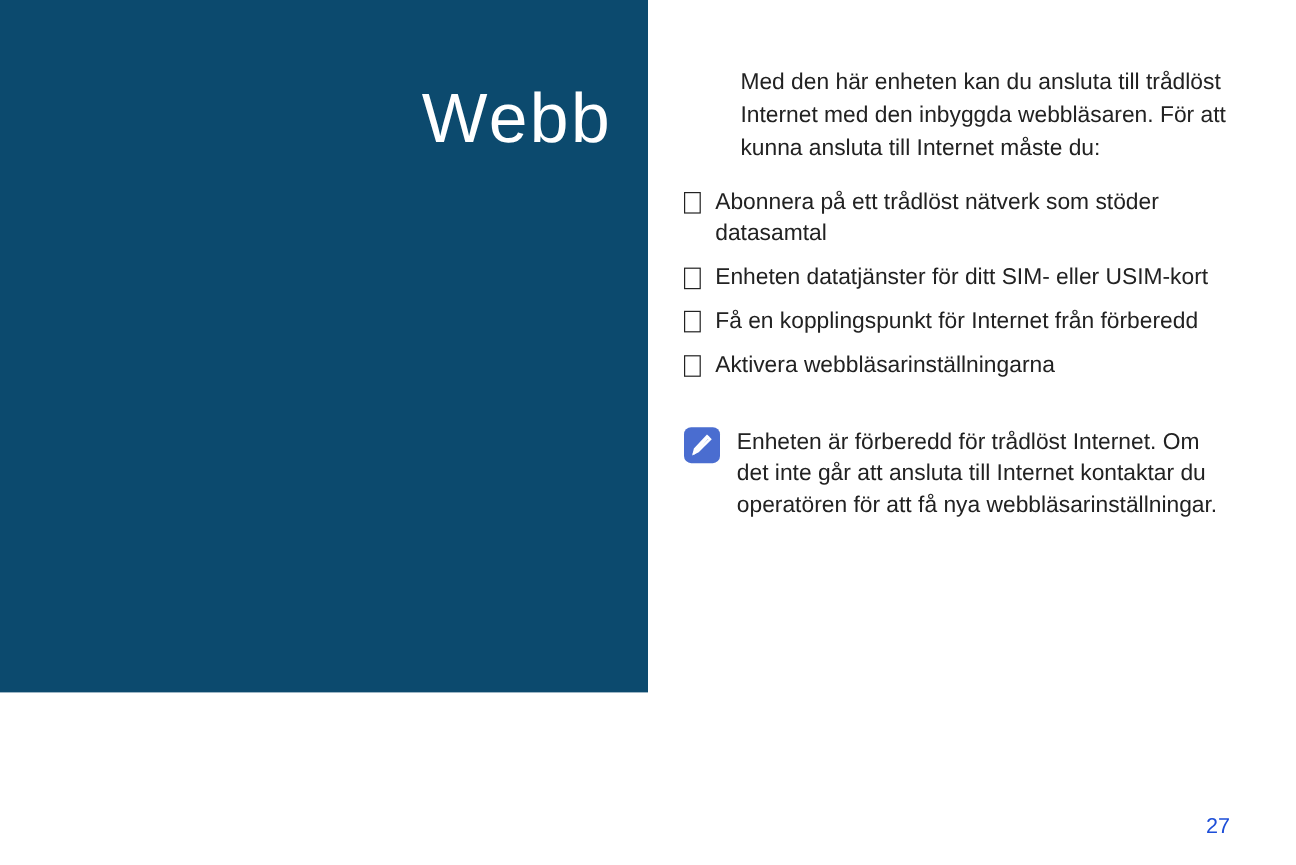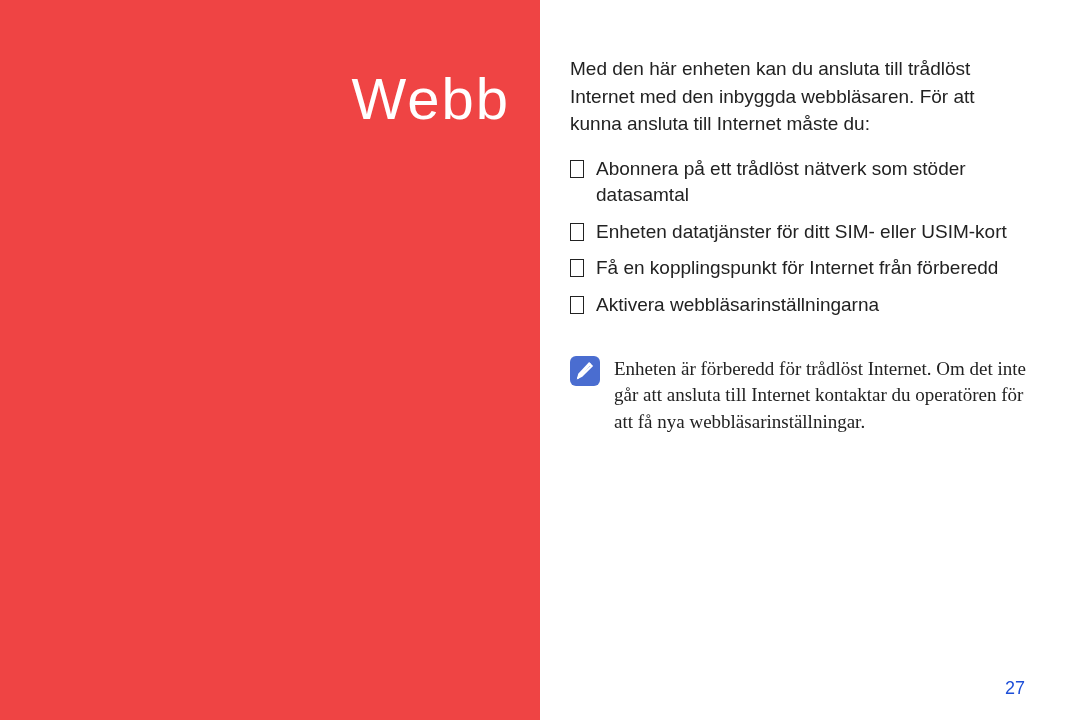--- a/index.html
+++ b/index.html
@@ -15,22 +15,22 @@
       position: relative;
     }
     .page {
       width: 1080px;
       height: 721px;
       display: flex;
       position: relative;
     }
     .sidebar {
       width: 540px;
-      height: 720px;
-      background: #ef4444;
+      height: 577px;
+      background: #0c4a6e;
       position: relative;
     }
     .sidebar-title {
       position: absolute;
       top: 65px;
       right: 30px;
       color: #ffffff;
       font-size: 58px;
       font-weight: 300;
       letter-spacing: 2px;
@@ -40,20 +40,21 @@
       width: 540px;
       height: 721px;
       padding: 55px 50px 0 30px;
       color: #222;
       position: relative;
     }
     .intro-text {
       font-size: 19px;
       line-height: 1.45;
       margin-bottom: 18px;
+      margin-left: 47px;
     }
     .bullet-list {
       margin-top: 8px;
       margin-bottom: 37px;
     }
     .bullet-item {
       display: flex;
       align-items: flex-start;
       margin-bottom: 10px;
       font-size: 19px;
@@ -91,21 +92,20 @@
       justify-content: center;
     }
     .note-icon svg {
       width: 20px;
       height: 20px;
     }
     .note-text {
       font-size: 19px;
       line-height: 1.4;
       flex: 1;
-      font-family: Liberation Serif, serif;
     }
     .page-number {
       position: absolute;
       bottom: 22px;
       right: 55px;
       font-size: 18px;
       color: #1d4ed8;
     }
   </style>
 </head>

